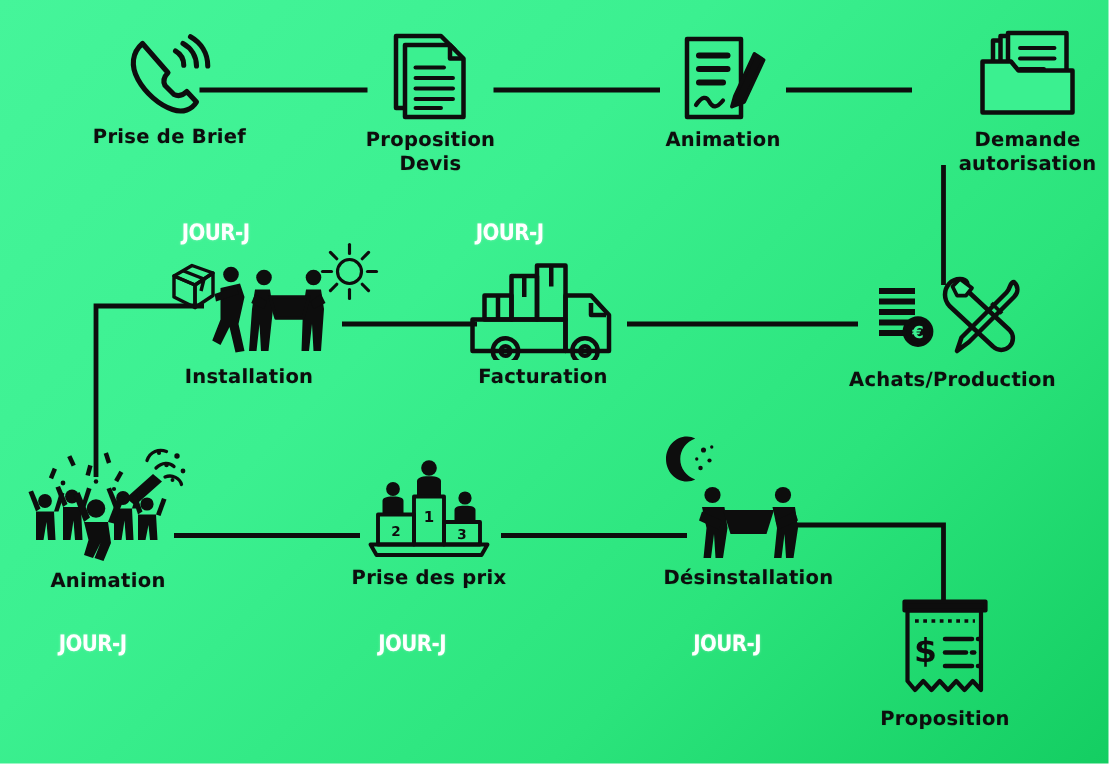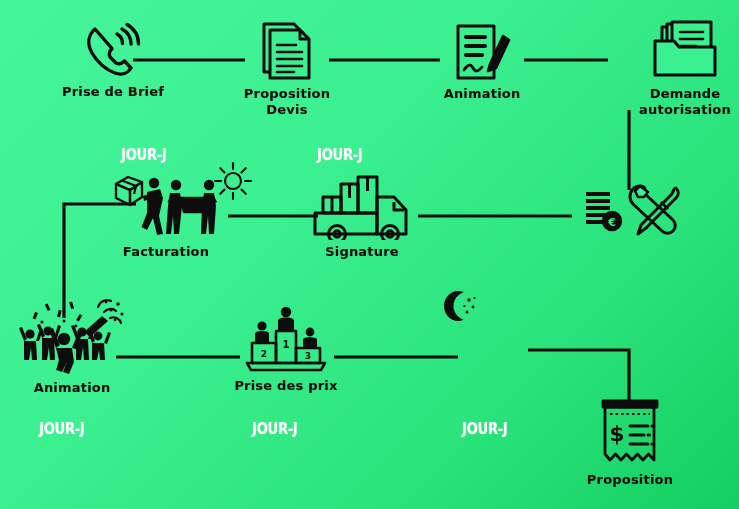--- a/index.html
+++ b/index.html
@@ -204,21 +204,21 @@
             <path d="M60 21 L70 21 L72 34 L69 62 L64 62 L63 44 L61 62 L56 62 L58 34 Z"></path>
             <path d="M60 24 L68 29 L66 34 L57.5 30 Z"></path>
             <circle cx="99" cy="13" r="5.2"></circle>
             <path d="M94 21 L104 21 L106 34 L104 62 L99 62 L98 44 L96 62 L91 62 L92 34 Z"></path>
             <path d="M104 24 L97 29 L99 34 L107 30 Z"></path>
           </g>
           <path d="M70 26 H96 L92 40 H74 Z" fill="#0d0d0d" stroke="#0d0d0d" stroke-width="2.3"></path>
         </g>
       </svg>
     </span>
-    <span class="node-label">Facturation</span>
+    <span class="node-label">Installation</span>
   </div>
 
   <div class="node" style="left:303px; top:172px; width:118px;">
     <span class="node-icon">
       <svg width="104" height="68" viewBox="0 0 104 68">
         <g fill="none" stroke="#0d0d0d" stroke-width="3" stroke-linejoin="round">
 
           <rect x="13" y="25" width="18" height="16"></rect>
           <line x1="22" y1="25" x2="22" y2="41"></line>
           <rect x="31" y="12" width="17" height="29"></rect>
@@ -229,21 +229,21 @@
           <path d="M5 41 H67 V62 H5 Z"></path>
           <path d="M67 25 H84 L96 38 V62 H67 Z"></path>
           <path d="M84 30 V38 H94"></path>
           <circle cx="27" cy="62" r="8.5"></circle>
           <circle cx="27" cy="62" r="3.2"></circle>
           <circle cx="80" cy="62" r="8.5"></circle>
           <circle cx="80" cy="62" r="3.2"></circle>
         </g>
       </svg>
     </span>
-    <span class="node-label">Signature</span>
+    <span class="node-label">Facturation</span>
   </div>
 
   <div class="node" style="left:565px; top:180px; width:140px;">
     <span class="node-icon">
       <svg width="110" height="62" viewBox="0 0 110 62">
         <g fill="none" stroke="#0d0d0d" stroke-width="2.5" stroke-linejoin="round">
 
           <g fill="#0d0d0d" stroke="none">
             <rect x="6" y="12" width="24" height="4"></rect>
             <rect x="6" y="19" width="24" height="4"></rect>
@@ -256,20 +256,21 @@
 
           <path d="M60 6 C54 6 50 11 50 16.5 C50 19.5 51.2 22 53 24 L82 51 C85 54 90 54 93 51
                    C96 48 96 43 93 40 L64 13 C66 9.5 65 6 60 6 Z" stroke-width="3"></path>
           <path d="M60 6 L55 11 L58 17 L64 17 L68 12 Z" fill="#3BF090" stroke-width="2.5"></path>
 
           <path d="M96 8 C99 11 99 15 96 18 L66 48 L58 54 L61 45 L91 15 C94 12 93 8 96 8 Z" stroke-width="3"></path>
           <line x1="81" y1="22" x2="88" y2="29" stroke-width="2.5"></line>
         </g>
       </svg>
     </span>
+    <span class="node-label">Achats/Production</span>
   </div>
 
   <div class="sun-moon" style="left:438px; top:288px;">
     <svg width="42" height="40" viewBox="0 0 42 40">
       <path d="M20 3 C12 3 6 10 6 18 C6 26 12 33 20 33 C22 33 24 32.5 25.5 31.7
                C19.5 29.5 15.5 24.2 15.5 18 C15.5 11.8 19.5 6.5 25.5 4.3
                C24 3.5 22 3 20 3 Z" fill="#0d0d0d"></path>
       <circle cx="31" cy="12" r="1.7" fill="#0d0d0d"></circle>
       <circle cx="35" cy="19" r="1.4" fill="#0d0d0d"></circle>
       <circle cx="29" cy="24" r="1.5" fill="#0d0d0d"></circle>
@@ -366,20 +367,36 @@
           <text x="21" y="57" font-family="DejaVu Sans, sans-serif" font-size="9" font-weight="bold" fill="#0d0d0d" text-anchor="middle" stroke="none">2</text>
           <text x="65" y="59" font-family="DejaVu Sans, sans-serif" font-size="9" font-weight="bold" fill="#0d0d0d" text-anchor="middle" stroke="none">3</text>
         </g>
       </svg>
     </span>
     <span class="node-label">Prise des prix</span>
   </div>
 
   <div class="jour-tag" style="left:249px; top:420px;">JOUR-J</div>
 
+  <div class="node" style="left:438px; top:322px; width:122px;">
+    <span class="node-icon">
+      <svg width="74" height="52" viewBox="0 0 74 52">
+        <g fill="#0d0d0d" stroke="none">
+          <circle cx="13" cy="8" r="5.4"></circle>
+          <path d="M6 16 L21 16 L23 30 L20 50 L15 50 L14 34 L12 50 L7 50 L9 30 Z"></path>
+          <path d="M6 19 L19 25 L17 31 L4 25 Z"></path>
+          <circle cx="60" cy="8" r="5.4"></circle>
+          <path d="M53 16 L68 16 L70 30 L67 50 L62 50 L61 34 L59 50 L54 50 L56 30 Z"></path>
+          <path d="M68 19 L55 25 L57 31 L70 25 Z"></path>
+          <path d="M20 18 H54 L49 34 H25 Z"></path>
+        </g>
+      </svg>
+    </span>
+    <span class="node-label">Désinstallation</span>
+  </div>
 
   <div class="jour-tag" style="left:459px; top:420px;">JOUR-J</div>
 
   <div class="node" style="left:576px; top:396px; width:108px;">
     <span class="node-icon">
       <svg width="76" height="72" viewBox="0 0 76 72">
         <g fill="none" stroke="#0d0d0d" stroke-width="2.8" stroke-linejoin="round">
           <path d="M11 5 H65 V11 H11 Z" fill="#0d0d0d"></path>
           <path d="M13 11 V58 L18 64 L23.5 58 L29 64 L34.5 58 L40 64 L45.5 58 L51 64
                    L56.5 58 L62 64 V11 Z"></path>

